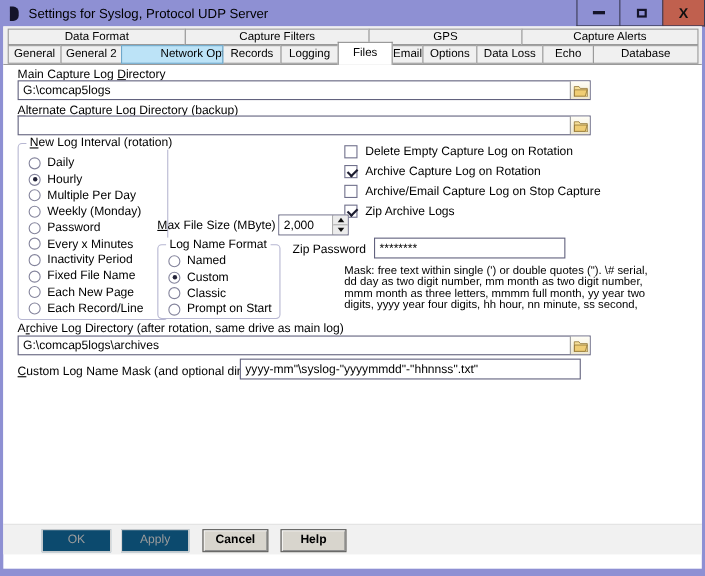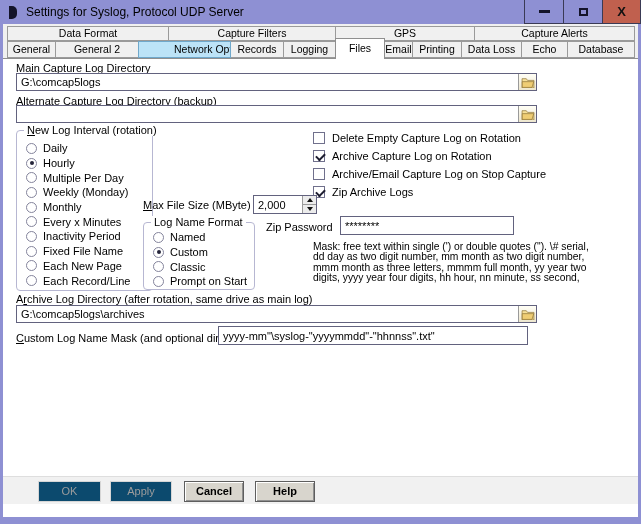--- a/index.html
+++ b/index.html
@@ -29,21 +29,21 @@
   .trow { display:flex; margin:0 4px; }
   .trow1 { margin-top:2px; height:15px; }
   .trow2 { height:17px; }
   .tab { border:1px solid #9a9a9a; margin-right:-1px; background:#f0f0f0; text-align:center;
          font-size:10.5px; color:#000; line-height:13px; white-space:nowrap; overflow:hidden;
          cursor:pointer; }
   .trow1 .tab { line-height:13px; }
   .trow2 .tab { line-height:15px; }
   .trow1 .tab:nth-child(1){width:162px} .trow1 .tab:nth-child(2){width:168px}
   .trow1 .tab:nth-child(3){width:140px} .trow1 .tab:nth-child(4){flex:1}
-  .trow2 .tab:nth-child(1){width:49px}  .trow2 .tab:nth-child(2){width:84px}
+  .trow2 .tab:nth-child(1){width:49px}  .trow2 .tab:nth-child(2){width:56px}
   .trow2 .tab:nth-child(3){width:93px}  .trow2 .tab:nth-child(4){width:54px}
   .trow2 .tab:nth-child(5){width:53px}  .trow2 .tab:nth-child(6){width:50px}
   .trow2 .tab:nth-child(7){width:29px}  .trow2 .tab:nth-child(8){width:50px}
   .trow2 .tab:nth-child(9){width:61px}  .trow2 .tab:nth-child(10){width:47px}
   .trow2 .tab:nth-child(11){flex:1}
   .tab.hl { background:#bce3f7; border-color:#6fa8cb; position:relative; z-index:2;padding-left:35px; }
   .tab.active { background:#fff; position:relative; z-index:4; margin-top:-3px; height:21px;
                 line-height:19px; border-bottom:0; border-color:#8f8f8f; }
 
   
@@ -128,21 +128,21 @@
         <div class="tab">Capture Alerts</div>
       </div>
       <div class="trow trow2">
         <div class="tab">General</div>
         <div class="tab">General 2</div>
         <div class="tab hl">Network Options</div>
         <div class="tab">Records</div>
         <div class="tab">Logging</div>
         <div class="tab active">Files</div>
         <div class="tab">Email</div>
-        <div class="tab">Printing</div>
+        <div class="tab">Options</div>
         <div class="tab">Data Loss</div>
         <div class="tab">Echo</div>
         <div class="tab">Database</div>
       </div>
     </div>
 
     <div class="page">
 
       <div class="lbl" style="left:13px; top:3px;"><span>Main Capture Log </span><u>D</u><span>irectory</span></div>
       <div class="field" style="left:13px; top:14px; width:521px; height:18px;">
@@ -180,21 +180,21 @@
           <div class="radio-row">
               <span class="rb"></span>
               <span>Multiple Per Day</span>
             </div>
           <div class="radio-row">
               <span class="rb"></span>
               <span>Weekly (Monday)</span>
             </div>
           <div class="radio-row">
               <span class="rb"></span>
-              <span>Monthly</span>
+              <span>Password</span>
             </div>
           <div class="radio-row">
               <span class="rb"></span>
               <span>Every x Minutes</span>
             </div>
           <div class="radio-row">
               <span class="rb"></span>
               <span>Inactivity Period</span>
             </div>
           <div class="radio-row">

